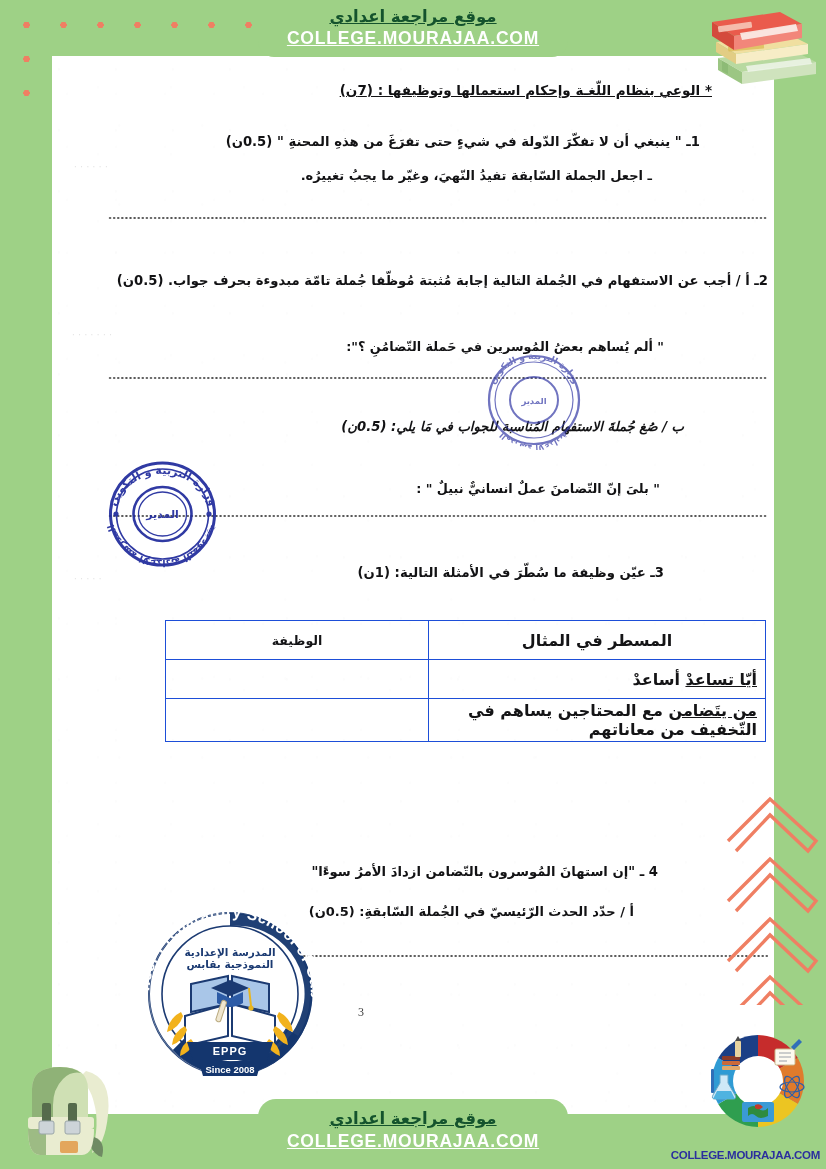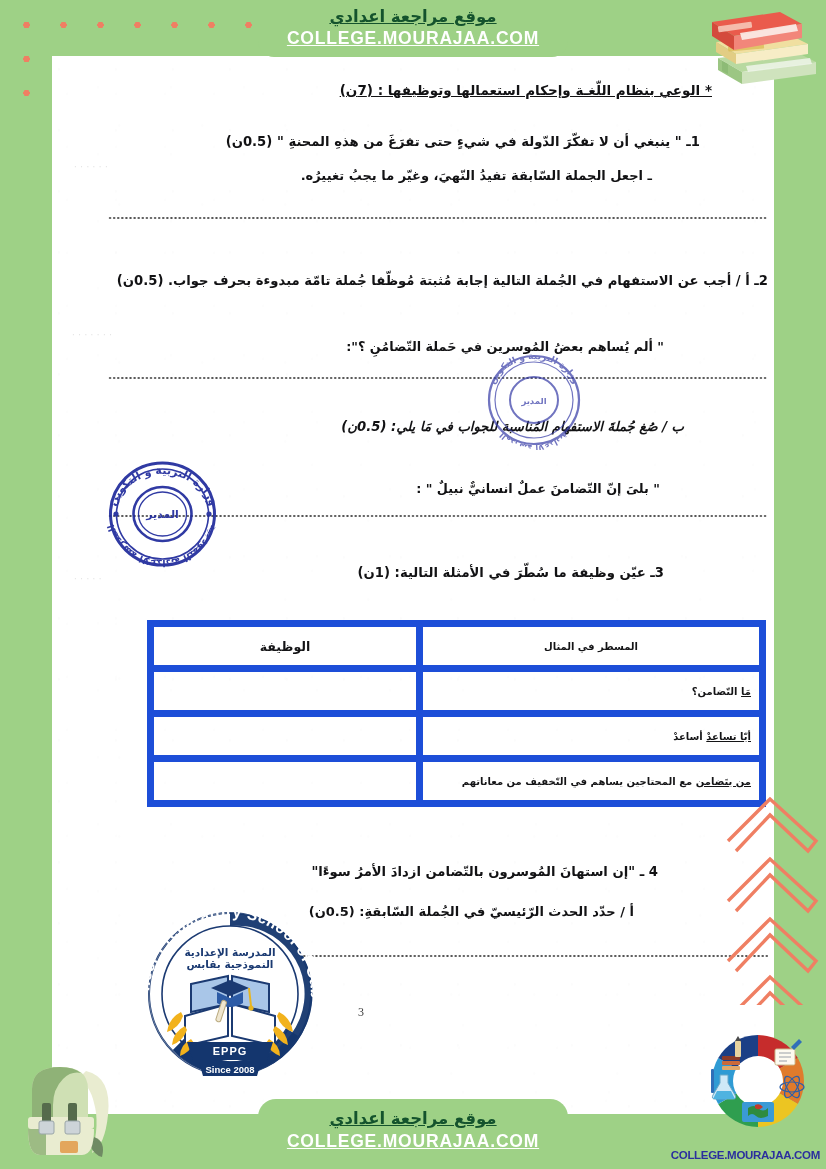--- a/index.html
+++ b/index.html
@@ -207,31 +207,31 @@
   }
 
   
   .tbl {
     position: absolute;
     border-collapse: collapse;
     direction: rtl;
     background: transparent;
   }
   .tbl td, .tbl th {
-    border: 7px solid #1d4ed8;
+    border: 1px solid #1d4ed8;
     padding: 0;
     vertical-align: middle;
     font-family: "DejaVu Sans", "Liberation Sans", sans-serif;
     font-weight: bold;
     color: #141416;
   }
   .tbl .c-example {
     width: 320px;
     height: 34px;
-    font-size: 10px;
+    font-size: 16px;
     padding: 2px 8px;
   }
   .tbl .c-func {
     width: 262px;
     height: 34px;
   }
   .tbl thead td { height: 30px; font-size: 12.6px; text-align: center; }
   .tbl .rowtall { height: 38px; }
   .ex-txt { display: inline-block; }
   .ex-txt .ul { text-decoration: underline; }
@@ -343,26 +343,20 @@
     <div class="line q" style="right: 110px; top: 509px;">3ـ عيّن وظيفة ما سُطّرَ في الأمثلة التالية: (1ن)</div>
 
     <table class="tbl" style="right: 8px; top: 564px;">
       <thead>
         <tr>
           <td class="c-example">المسطر في المثال</td>
           <td class="c-func">الوظيفة</td>
         </tr>
       </thead>
       <tbody>
-        <tr class="rowtall">
-          <td class="c-example cell-right">
-            <span class="ex-txt"><span class="ul">مَا</span><span> التّضامن؟</span></span>
-          </td>
-          <td class="c-func"></td>
-        </tr>
         <tr class="rowtall">
           <td class="c-example cell-right">
             <span class="ex-txt"><span class="ul">أيّا تساعدْ</span><span> أساعدْ</span></span>
           </td>
           <td class="c-func"></td>
         </tr>
         <tr class="rowtall">
           <td class="c-example cell-right">
             <span class="ex-txt"><span class="ul">من يتَضامن</span><span> مع المحتاجين يساهم في التّخفيف من معاناتهم</span></span>
           </td>

